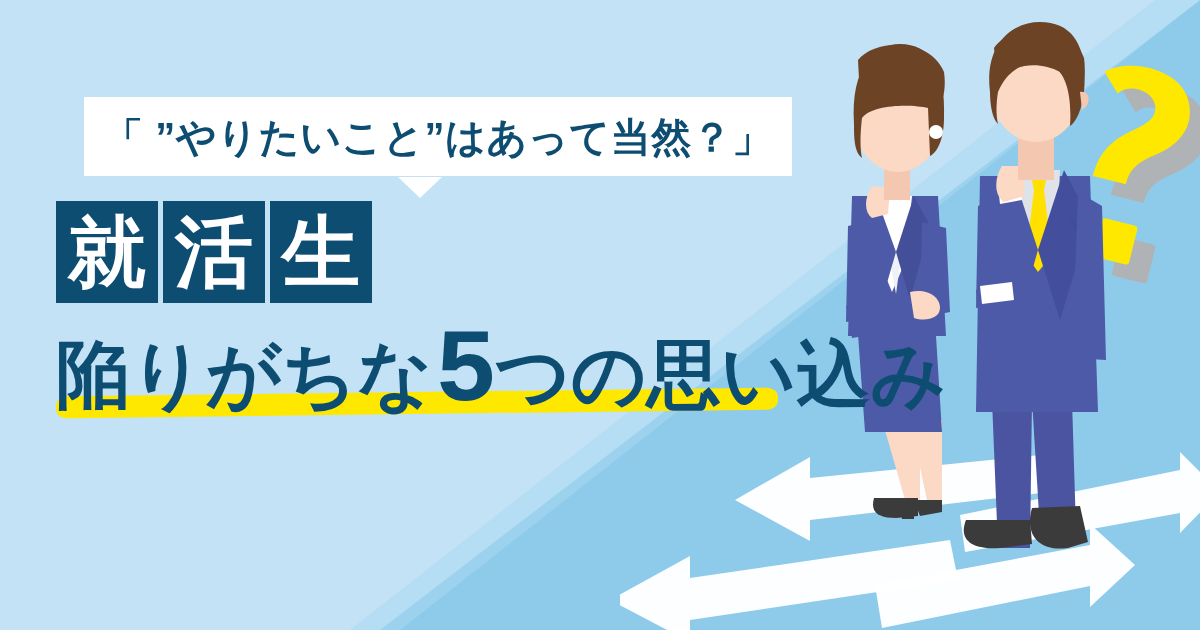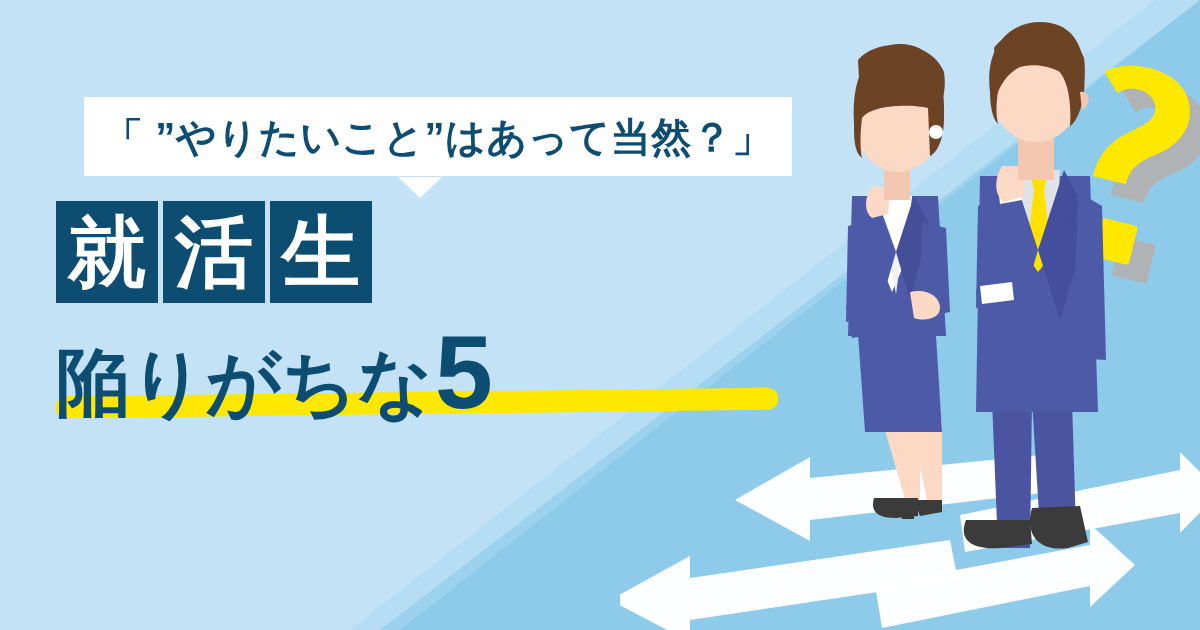--- a/index.html
+++ b/index.html
@@ -77,21 +77,21 @@
     font-size:74px;
     font-weight:700;
     line-height:1;
     white-space:nowrap;
   }
 
   .line2 {
     position:relative;
     margin-top:24px;
     height:92px;
-    display:flex; align-items:baseline;
+    display:flex; align-items:baseline;font-family:Liberation Mono, monospace;
   }
   .hl-stroke {
     position:absolute;
     left:0px; top:60px;
     width:722px; height:22px;
     background:#ffe800;
     border-radius:11px / 9px;
     transform:rotate(-0.7deg);
     z-index:0;
   }
@@ -250,17 +250,18 @@
     <div class="line1">
       <span class="kanji-box">就</span>
       <span class="kanji-box">活</span>
       <span class="kanji-box">生</span>
     </div>
 
     <div class="line2">
       <span class="hl-stroke"></span>
       <span class="t">陥りがちな</span>
       <span class="big-num">5</span>
+      <span class="t">つの思い込み</span>
     </div>
 
   </div>
 
 </div>
 
 </body></html>

